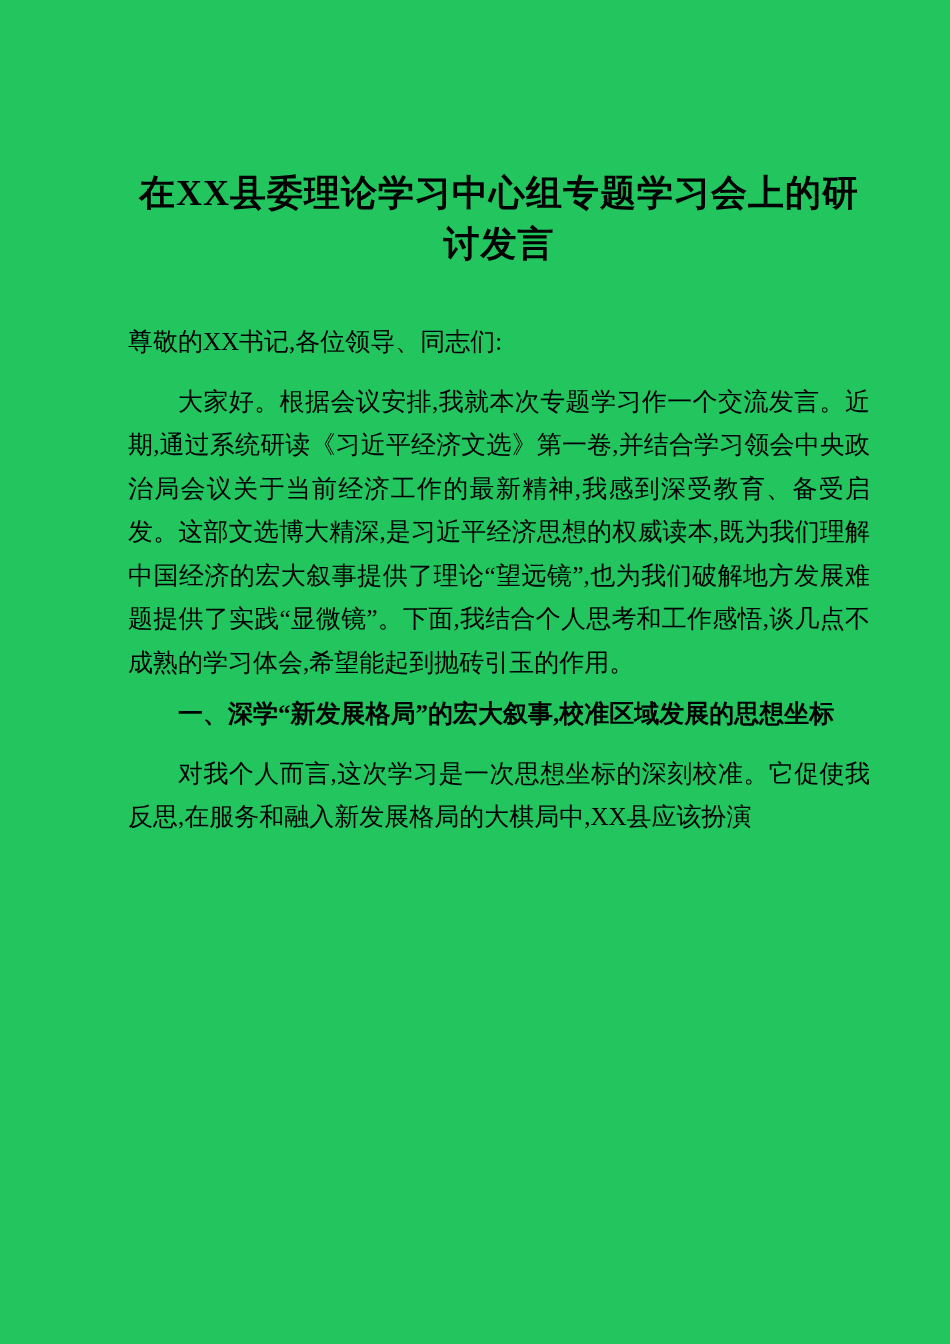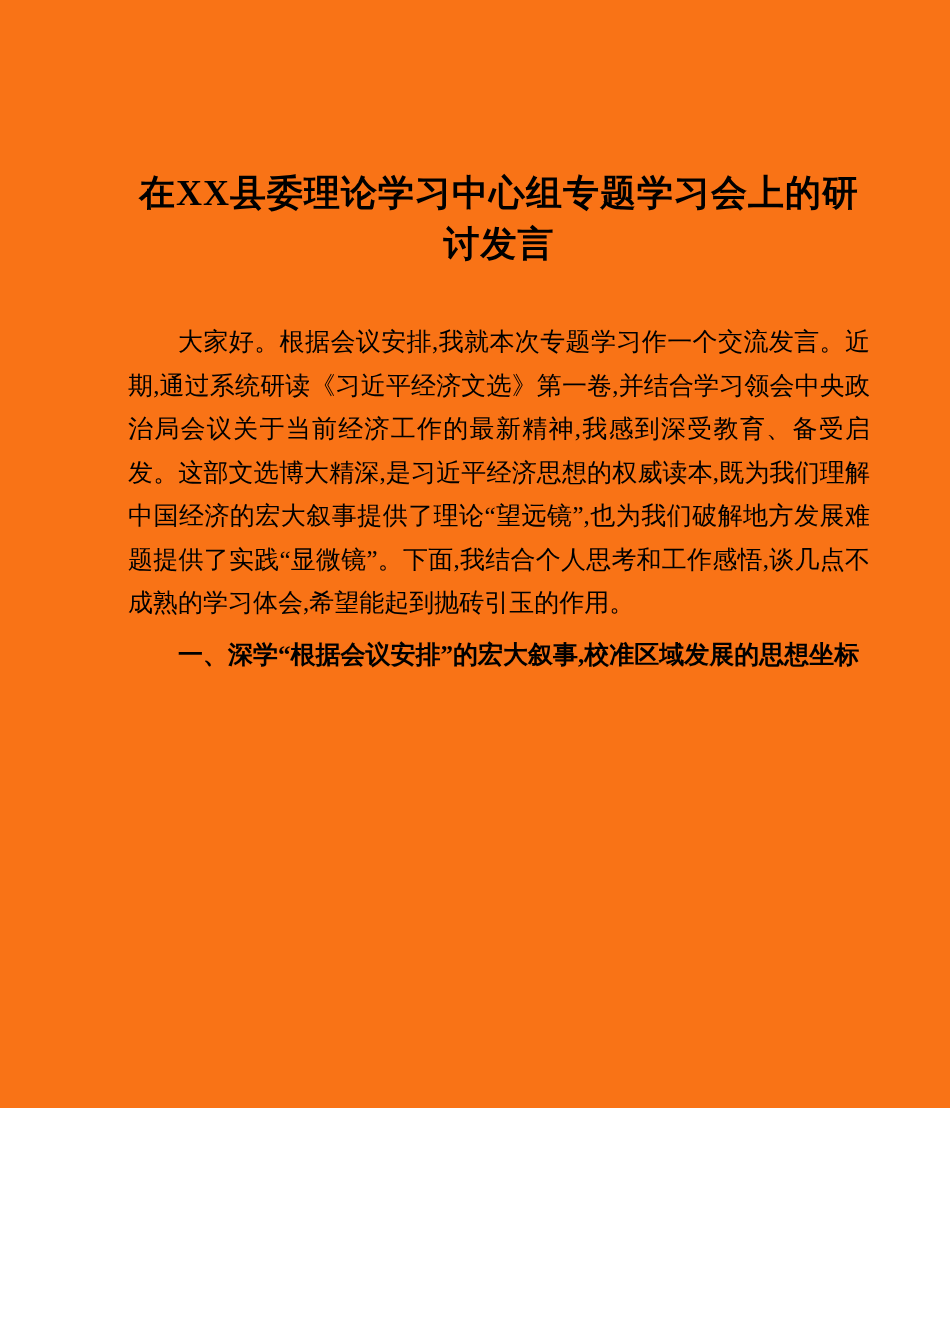--- a/index.html
+++ b/index.html
@@ -10,22 +10,22 @@
   body {
     width: 950px;
     height: 1344px;
     overflow: hidden;
     font-family: "Liberation Serif", serif;
     color: #000000;
   }
   .page {
     position: relative;
     width: 950px;
-    height: 1108px;
-    background: #f97316;
+    height: 1344px;
+    background: #22c55e;
     box-sizing: border-box;
     padding: 168px 80px 0 128px;
   }
   .doc-title {
     font-size: 36px;
     font-weight: bold;
     line-height: 51px;
     text-align: center;
     margin: 0 0 50px 0;
     letter-spacing: 1px;
@@ -50,19 +50,21 @@
     font-weight: bold;
     margin-top: 8px;
   }
 </style>
 </head>
 <body>
 
 <div class="page">
   <h1 class="doc-title">在XX县委理论学习中心组专题学习会上的研讨发言</h1>
 
+  <p class="block salutation">尊敬的XX书记,各位领导、同志们:</p>
 
   <p class="block para">大家好。根据会议安排,我就本次专题学习作一个交流发言。近期,通过系统研读《习近平经济文选》第一卷,并结合学习领会中央政治局会议关于当前经济工作的最新精神,我感到深受教育、备受启发。这部文选博大精深,是习近平经济思想的权威读本,既为我们理解中国经济的宏大叙事提供了理论“望远镜”,也为我们破解地方发展难题提供了实践“显微镜”。下面,我结合个人思考和工作感悟,谈几点不成熟的学习体会,希望能起到抛砖引玉的作用。</p>
 
-  <p class="block heading">一、深学“根据会议安排”的宏大叙事,校准区域发展的思想坐标</p>
+  <p class="block heading">一、深学“新发展格局”的宏大叙事,校准区域发展的思想坐标</p>
 
 
+  <p class="block para">对我个人而言,这次学习是一次思想坐标的深刻校准。它促使我反思,在服务和融入新发展格局的大棋局中,XX县应该扮演</p>
 </div>
 
 </body></html>

